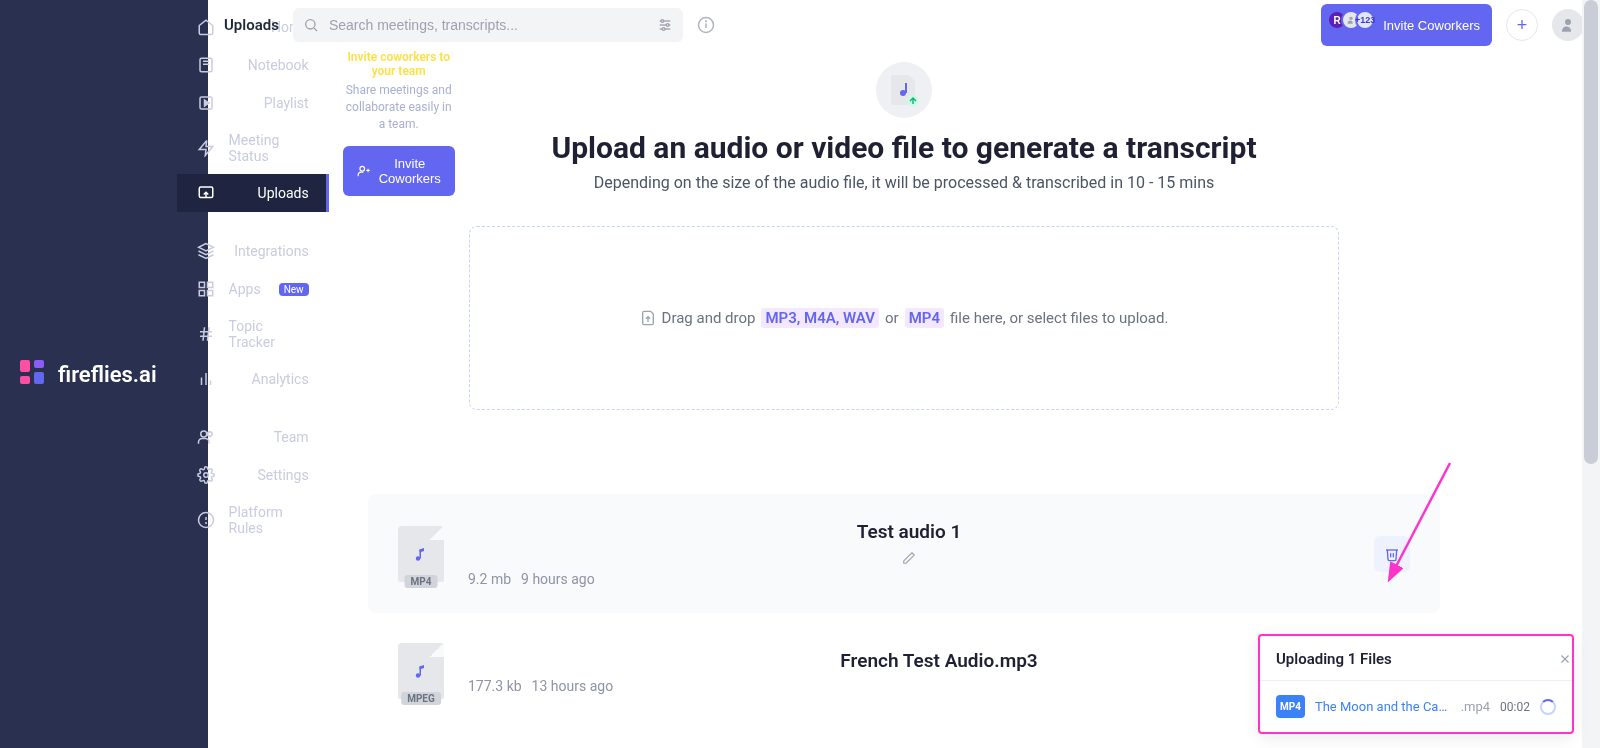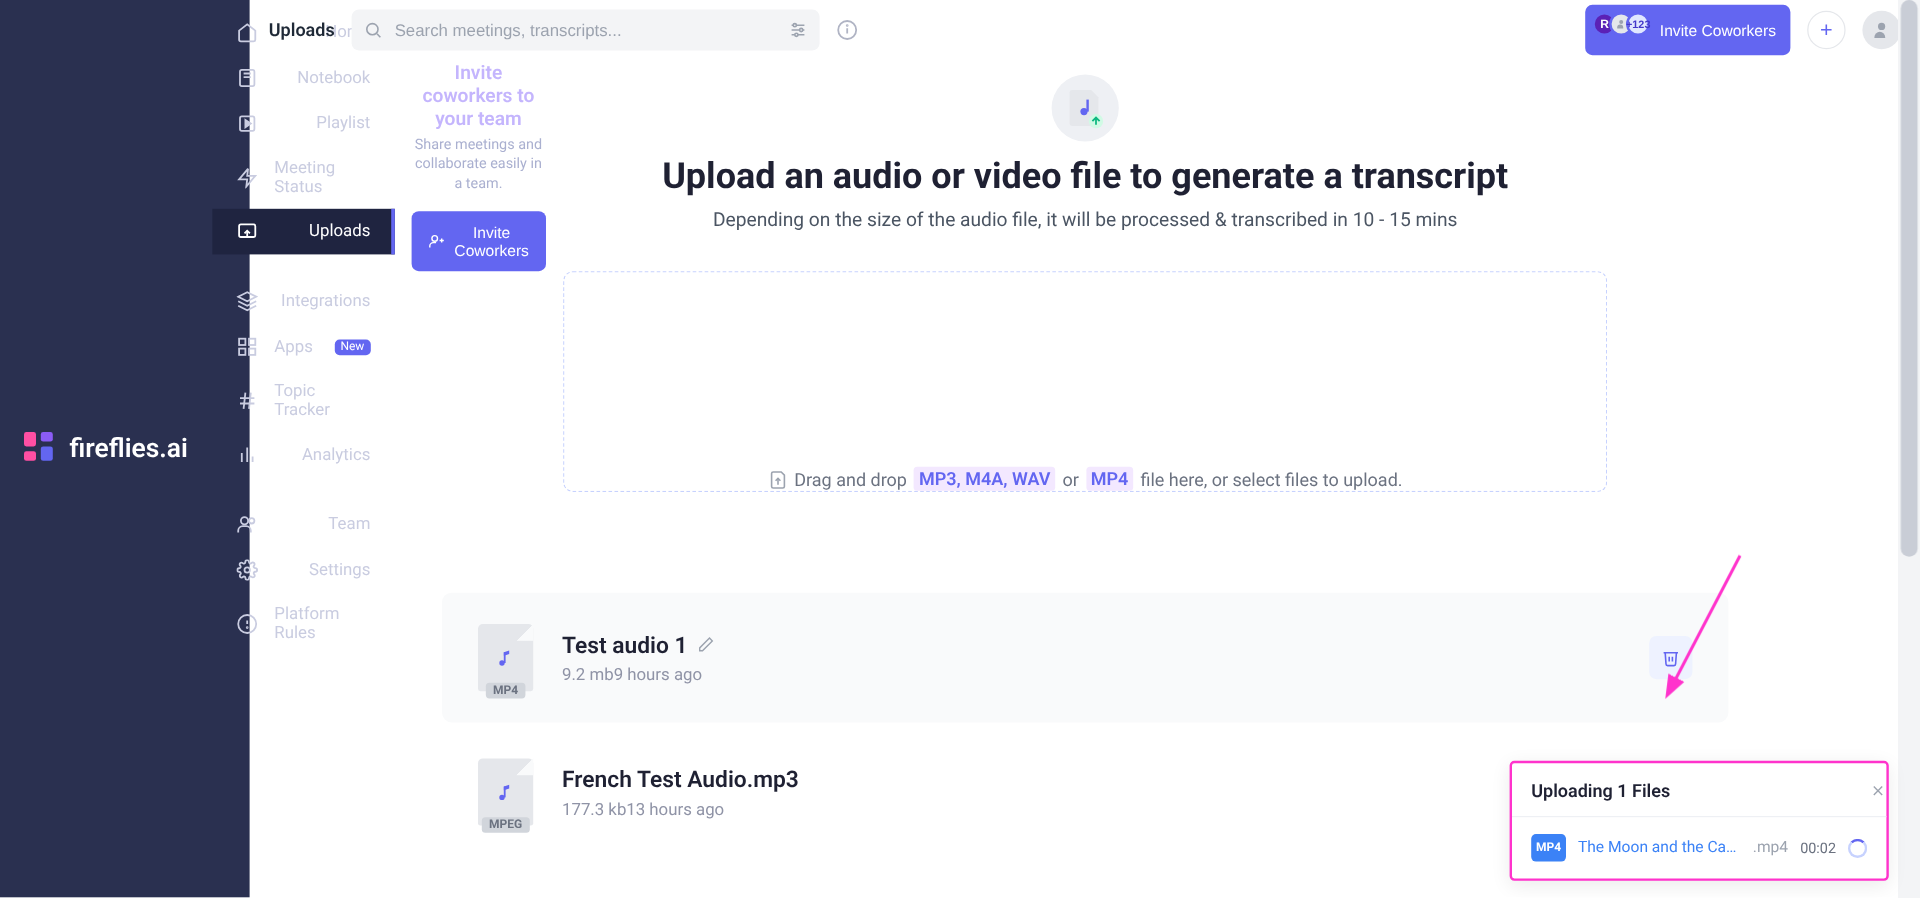--- a/index.html
+++ b/index.html
@@ -16,21 +16,21 @@
 .nav-sep { height: 20px; }
 .nav-item .ic { width: 18px; height: 18px; flex-shrink: 0; display: inline-flex; align-items: center; justify-content: center; }
 .badge-new { background: #6366f1; color: #fff; font-size: 10px; border-radius: 4px; padding: 1px 5px; margin-left: 4px; }
 
 .sidebar-bottom { padding: 16px 14px; text-align: center; }
 .avatar-stack { display: inline-flex; margin-bottom: 10px; }
 .avatar-stack .av { width: 24px; height: 24px; border-radius: 50%; margin-left: -6px; display: flex; align-items: center; justify-content: center; font-size: 10px; font-weight: 600; border: 2px solid #2a3050; }
 .av.purple { background: #5b21b6; color: #fff; }
 .av.gray { background: #e5e7eb; color: #9ca3af; }
 .av.count { background: #e0e7ff; color: #4338ca; font-size: 9px; }
-.invite-title { color: #c4b5fd; font-size: 16px; font-weight: 600; margin-bottom: 4px; }
+.invite-title { color: #fde047; font-size: 12px; font-weight: 600; margin-bottom: 4px; }
 .invite-sub { color: #aab0d0; font-size: 12px; line-height: 1.4; margin-bottom: 14px; }
 .invite-btn { background: #6366f1; color: #fff; border: none; border-radius: 6px; padding: 10px 14px; font-size: 13px; font-weight: 500; cursor: pointer; display: inline-flex; align-items: center; gap: 8px; width: 100%; justify-content: center; }
 
 .main { position: absolute; left: 208px; top: 0; right: 0; bottom: 0; }
 .topbar { height: 50px; display: flex; align-items: center; padding: 0 16px; gap: 14px; }
 .page-title { font-size: 15px; font-weight: 600; color: #1f2937; }
 .search-wrap { position: relative; width: 390px; }
 .search-input { width: 100%; height: 34px; border-radius: 6px; border: none; background: #f3f4f6; padding: 0 40px 0 36px; font-size: 14px; color: #000000; }
 .search-input::placeholder { color: #9ca3af; }
 .search-icon { position: absolute; left: 10px; top: 50%; transform: translateY(-50%); color: #9ca3af; }
@@ -42,34 +42,34 @@
 .plus-btn { width: 32px; height: 32px; border-radius: 50%; border: 1px solid #e5e7eb; background: #fff; color: #6366f1; font-size: 18px; cursor: pointer; display: flex; align-items: center; justify-content: center; }
 .profile-btn { width: 32px; height: 32px; border-radius: 50%; background: #e5e7eb; display: flex; align-items: center; justify-content: center; color: #9ca3af; cursor: pointer; }
 
 .content { padding: 0 40px; overflow-y: auto; height: calc(100% - 50px); }
 
 .hero { text-align: center; margin-top: 12px; display: flex; flex-direction: column; align-items: center; }
 .hero-icon { width: 56px; height: 56px; border-radius: 50%; background: #eef0f4; display: flex; align-items: center; justify-content: center; margin-bottom: 12px; position: relative; }
 .hero-title { font-size: 30px; font-weight: 700; color: #1f2133; margin-bottom: 8px; }
 .hero-sub { font-size: 16px; color: #4b5563; }
 
-.dropzone { margin: 34px auto 0 auto; width: 870px; height: 184px; border: 1.5px dashed #c7d2fe; border-radius: 8px; display: flex; align-items: flex-end; justify-content: center; color: #6b7280; font-size: 15px; gap: 6px; }
+.dropzone { margin: 34px auto 0 auto; width: 870px; height: 184px; border: 1.5px dashed #c7d2fe; border-radius: 8px; display: flex; align-items: center; justify-content: center; color: #6b7280; font-size: 15px; gap: 6px; }
 .dropzone .fmt { background: #f3e8ff; color: #6366f1; padding: 1px 4px; border-radius: 3px; font-weight: 600; }
 .dropzone .static { color:#6b7280; }
 
 .file-list { margin-top: 84px; display: flex; flex-direction: column; gap: 30px; padding: 0 120px 40px 120px; }
 .file-card { background: #f9fafb; border-radius: 8px; padding: 26px 30px; display: flex; align-items: center; gap: 24px; position: relative; }
 .file-thumb { width: 46px; height: 56px; background: #e5e7eb; border-radius: 4px 4px 2px 2px; position: relative; display: flex; align-items: center; justify-content: center; }
 .file-thumb::before { content: ''; position: absolute; top: 0; right: 0; width: 14px; height: 14px; background: linear-gradient(135deg, transparent 50%, #f9fafb 50%); }
 .file-badge { position: absolute; bottom: -6px; left: 50%; transform: translateX(-50%); background: #d1d5db; color: #6b7280; font-size: 10px; font-weight: 700; padding: 1px 6px; border-radius: 3px; }
 .file-info { flex: 1; }
-.file-name-row { display: flex; align-items: center; gap: 8px; }
+.file-name-row { display: flex; align-items: center; gap: 8px; flex-direction: column; }
 .file-name { font-size: 19px; font-weight: 600; color: #1f2133; }
 .edit-ic { color: #9ca3af; cursor: pointer; }
-.file-meta { color: #8f93a6; font-size: 14px; margin-top: 6px; display: flex; gap: 0; }
+.file-meta { color: #8f93a6; font-size: 14px; margin-top: 6px; display: flex; gap: 10px; }
 .trash-btn { width: 36px; height: 36px; border-radius: 6px; background: #eef2ff; display: flex; align-items: center; justify-content: center; color: #6366f1; cursor: pointer; }
 
 
 .upload-popup { position: absolute; right: 26px; bottom: 14px; width: 316px; background: #fff; border: 2.5px solid #ff33cc; border-radius: 4px; box-shadow: 0 4px 16px rgba(0,0,0,0.08); }
 .upload-popup-hdr { display: flex; align-items: center; justify-content: space-between; padding: 14px 0 12px 16px; border-bottom: 1px solid #eef0f4; }
 .upload-popup-title { font-size: 15px; font-weight: 600; color: #1f2133; }
 .close-x { color: #9ca3af; cursor: pointer; }
 .upload-popup-body { padding: 14px 16px; display: flex; align-items: center; gap: 10px; }
 .fmt-badge { background: #3b82f6; color: #fff; font-size: 10px; font-weight: 700; padding: 6px 4px; border-radius: 4px; }
 .up-filename { font-size: 13px; color: #3b82f6; flex: 1; white-space: nowrap; overflow: hidden; text-overflow: ellipsis; }

